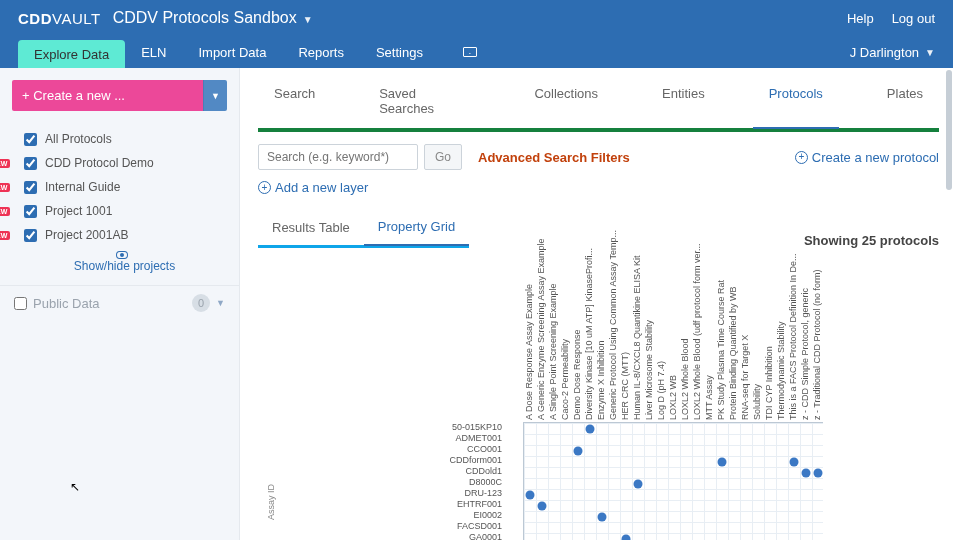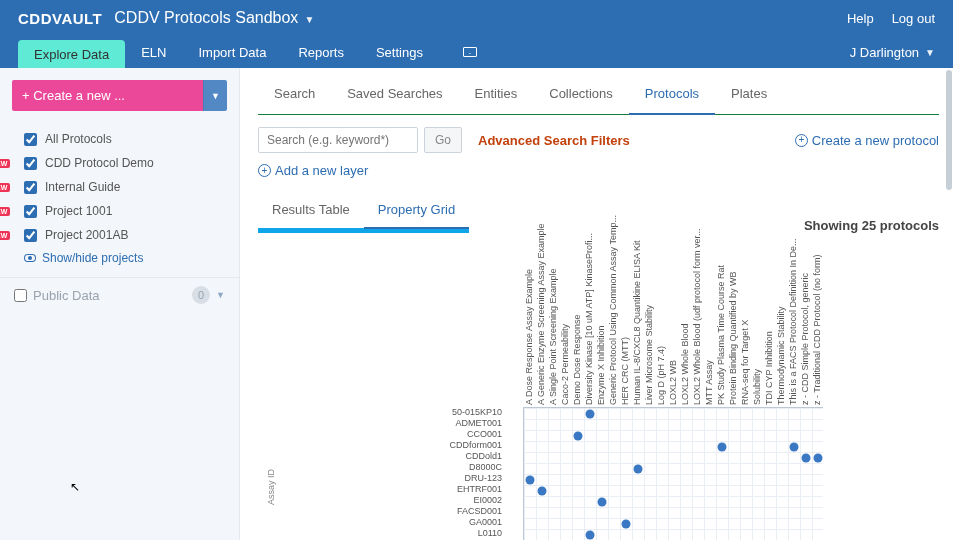--- a/index.html
+++ b/index.html
@@ -1,19 +1,19 @@
 <!DOCTYPE html>
 <html><head>
 <meta charset="utf-8">
 <style>
 * { box-sizing: border-box; margin: 0; padding: 0; }
 body { font-family: -apple-system, "Helvetica Neue", Arial, sans-serif; font-size: 13px; color: #333; background: #fff; width: 953px; height: 540px; overflow: hidden; position: relative; }
 .topbar { background: #2d6db2; color: #fff; height: 36px; display: flex; align-items: center; padding: 0 18px; }
 .logo { font-weight: 700; font-size: 15px; letter-spacing: .5px; }
-.logo .thin { font-weight: 700; }
+.logo .thin { font-weight: 400; }
 .vault-name { margin-left: 12px; font-size: 16px; font-weight: 500; cursor: pointer; }
 .chev { margin-left: 6px; font-size: 10px; opacity: .9; }
 .spacer { flex: 1; }
 .toplink { color: #fff; margin-left: 18px; cursor: pointer; font-size: 13px; }
 .navbar { background: #2d6db2; height: 32px; display: flex; align-items: stretch; padding: 0 18px; }
 .nav-tab { color: #fff; padding: 0 16px; display: flex; align-items: center; font-size: 13px; cursor: pointer; }
 .nav-tab.active { background: #5eead4; color: #333; border-radius: 4px 4px 0 0; position: relative; top: 4px; height: 28px; }
 .nav-user { color: #fff; font-size: 13px; display: flex; align-items: center; }
 .mail-icon { width: 14px; height: 10px; border: 1.3px solid #fff; border-radius: 1px; position: relative; margin: 0 8px; }
 .mail-icon::before { content: ""; position: absolute; top: 0; left: 0; right: 0; height: 5px; border-bottom: 1.3px solid #fff; clip-path: polygon(0 0, 50% 100%, 100% 0); }
@@ -26,35 +26,35 @@
 .side-section .lbl { color: #2d6db2; font-size: 13px; margin-left: 6px; flex: 1; }
 .side-section.dim .lbl { color: #9aa3ad; }
 .badge { background: #b9c3cc; color: #fff; border-radius: 10px; min-width: 18px; height: 18px; display: inline-flex; align-items: center; justify-content: center; font-size: 11px; padding: 0 4px; }
 .badge.blue { background: #8fa8c6; }
 .badge.gray { background: #d7dee5; color: #9aa3ad; }
 .side-caret { color: #8fa8c6; font-size: 9px; margin-left: 6px; }
 .proj-list { padding: 2px 14px 8px 14px; }
 .proj-item { display: flex; align-items: center; padding: 5px 0 5px 10px; font-size: 12px; color: #555; }
 .proj-item input { margin-right: 8px; accent-color: #2d6db2; }
 .new-tag { position: absolute; left: 2px; background: #e35; color: #fff; font-size: 7px; font-weight: 700; padding: 1px 3px; border-radius: 2px; }
-.showhide { color: #2d6db2; font-size: 12px; display: flex; align-items: center; padding: 4px 0 4px 10px; cursor: pointer; }
+.showhide { color: #2d6db2; font-size: 12px; display: flex; align-items: center; padding: 4px 0 4px 10px; cursor: pointer; flex-direction: column; }
 .eye { width: 12px; height: 8px; border: 1.2px solid #2d6db2; border-radius: 60% / 100%; margin-right: 6px; position: relative; }
 .eye::after { content: ""; position: absolute; top: 1px; left: 3px; width: 4px; height: 4px; background: #2d6db2; border-radius: 50%; }
 .main { flex: 1; padding: 8px 14px 0 18px; overflow: hidden; position: relative; }
-.subtabs { display: flex; border-bottom: 1px solid #15803d; }
+.subtabs { display: flex; border-bottom: 4px solid #15803d; gap: 32px; }
 .subtab { padding: 10px 16px 12px 16px; color: #666; font-size: 13px; cursor: pointer; }
 .subtab.active { color: #2d6db2; border-bottom: 2px solid #2d6db2; margin-bottom: -1px; }
 .search-row { display: flex; align-items: center; padding: 12px 0 6px 0; }
 .search-input { width: 160px; padding: 5px 8px; border: 1px solid #ccd3da; border-radius: 2px; font-size: 12px; }
 .go-btn { margin-left: 6px; padding: 5px 10px; border: 1px solid #ccd3da; background: #f4f6f8; color: #888; font-size: 12px; border-radius: 2px; cursor: pointer; }
 .adv-label { margin-left: 16px; font-weight: 600; color: #c2410c; font-size: 13px; }
 .create-proto { color: #2d6db2; font-size: 13px; cursor: pointer; display: flex; align-items: center; }
 .plus-circle { width: 13px; height: 13px; border: 1.3px solid #2d6db2; border-radius: 50%; display: inline-flex; align-items: center; justify-content: center; font-size: 10px; margin-right: 4px; line-height: 1; }
 .add-layer { color: #2d6db2; font-size: 13px; cursor: pointer; margin: 4px 0 10px 0; display: inline-flex; align-items: center; }
-.view-tabs { display: flex; border-bottom: 5px solid #0ea5e9; margin-top: 6px; }
+.view-tabs { display: flex; border-bottom: 3px solid #0ea5e9; margin-top: 6px; align-items: center; }
 .view-tab { padding: 8px 14px 10px 14px; color: #666; font-size: 13px; cursor: pointer; }
 .view-tab.active { color: #2d6db2; border-bottom: 2px solid #2d6db2; margin-bottom: -1px; }
 .showing { font-size: 13px; font-weight: 600; color: #444; }
 .grid-area { position: relative; margin-top: 22px; height: 320px; }
 .col-headers { position: absolute; top: 0; left: 265px; display: flex; }
 .col-h { width: 12px; height: 150px; position: relative; }
 .col-h span { position: absolute; bottom: 0; left: 0; transform-origin: left bottom; transform: rotate(-90deg) translateY(11px); white-space: nowrap; font-size: 9px; color: #555; }
 .row-labels { position: absolute; top: 152px; left: 30px; }
 .row-l { height: 11px; font-size: 9px; color: #555; text-align: right; width: 220px; padding-right: 6px; line-height: 11px; }
 .y-axis-label { position: absolute; top: 250px; left: 8px; transform: rotate(-90deg); transform-origin: left top; font-size: 9px; color: #888; }
@@ -131,22 +131,22 @@
       <span class="lbl">Public Data</span>
       <span class="badge gray">0</span>
       <span class="side-caret">▼</span>
     </div>
   </div>
 
   <div class="main">
     <div class="subtabs">
       <div class="subtab">Search</div>
       <div class="subtab">Saved Searches</div>
+      <div class="subtab">Collections</div>
       <div class="subtab">Entities</div>
-      <div class="subtab">Collections</div>
       <div class="subtab active">Protocols</div>
       <div class="subtab">Plates</div>
     </div>
 
     <div class="search-row">
       <input class="search-input" placeholder="Search (e.g. keyword*)" style="">
       <button class="go-btn">Go</button>
       <span class="adv-label">Advanced Search Filters</span>
       <span class="spacer"></span>
       <span class="create-proto">

